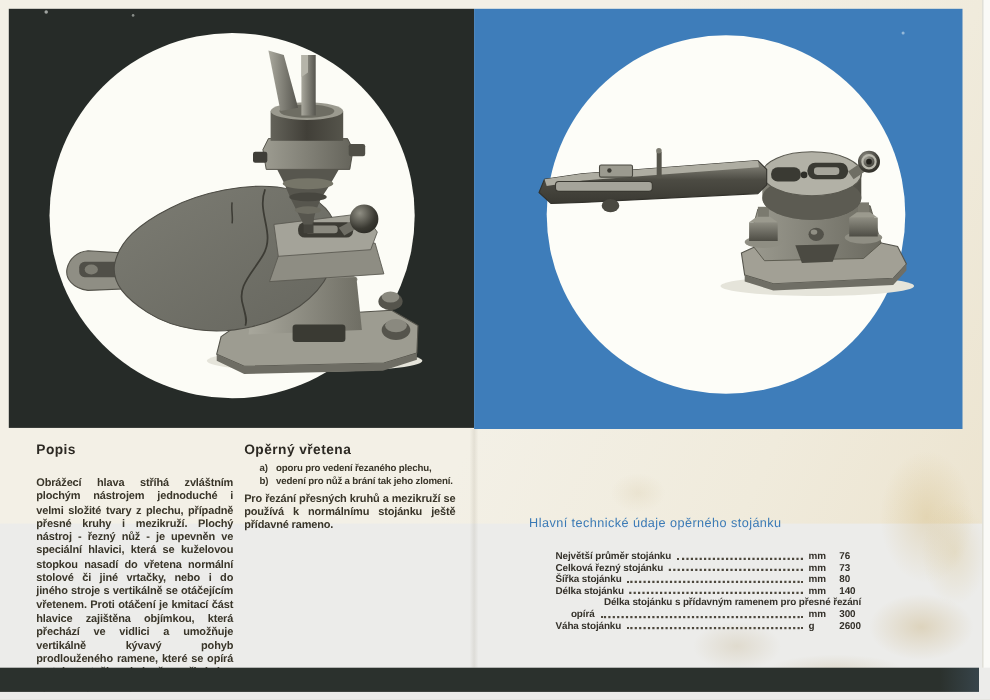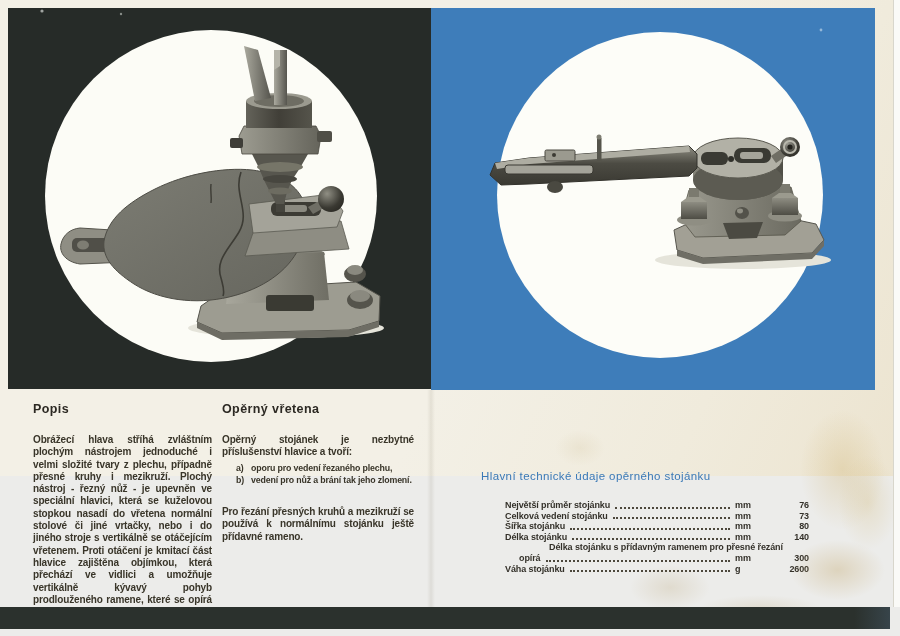--- a/index.html
+++ b/index.html
@@ -31,35 +31,35 @@
     text-align:justify;letter-spacing:-.15px;color:#393529;
   }
   .col-popis{left:33px;top:402px;width:179px;}
   .col-stojanek{left:222px;top:402px;width:192px;}
   .col-stojanek p.intro{margin-top:18px;}
   .list{margin-top:3px;}
   .li{display:flex;font-size:8.8px;font-weight:bold;line-height:12.3px;
       letter-spacing:-.15px;color:#393529;}
   .li .marker{width:15px;flex:none;margin-left:14px;}
   .li .litext{flex:1;}
-  .col-stojanek p.outro{margin-top:20px;}
+  .col-stojanek p.outro{margin-top:4px;}
 
   .tech{position:absolute;left:481px;top:470px;width:328px;}
   .tech h3{
     margin:0 0 18px 0;font-size:11.5px;font-weight:normal;color:#3a79b6;letter-spacing:.4px;
   }
   .trow{
     display:flex;align-items:flex-end;font-size:9px;font-weight:bold;
     color:#34312a;line-height:10.6px;letter-spacing:-.1px;margin-left:24px;
   }
   .trow .tlabel{white-space:nowrap;}
   .trow .tlabel.indent{padding-left:14px;}
   .trow .tdots{flex:1;border-bottom:2px dotted #4c473c;margin:0 5px 2px 5px;}
   .trow .tunit{width:28px;flex:none;}
-  .trow .tval{width:46px;flex:none;text-align:right;}
+  .trow .tval{width:46px;flex:none;}
   .trow.twrap .tlabel{white-space:normal;padding-left:44px;}
 
   .fold-shadow{
     position:absolute;left:427px;top:390px;width:8px;height:217px;
     background:linear-gradient(90deg,rgba(90,80,55,0) 0%,rgba(90,80,55,.10) 50%,rgba(90,80,55,0) 100%);
   }
   .stain{position:absolute;border-radius:50%;pointer-events:none;}
   .stain.s1{left:800px;top:410px;width:85px;height:120px;
     background:radial-gradient(closest-side,rgba(205,175,105,.30),rgba(205,175,105,0));}
   .stain.s2{left:790px;top:540px;width:95px;height:60px;
@@ -246,21 +246,20 @@
       </svg>
     </div>
 
     <section class="col col-popis">
       <h3>Popis</h3>
       <p>Obrážecí hlava stříhá zvláštním plochým nástrojem jednoduché i velmi složité tvary z plechu, případně přesné kruhy i mezikruží. Plochý nástroj - řezný nůž - je upevněn ve speciální hlavici, která se kuželovou stopkou nasadí do vřetena normální stolové či jiné vrtačky, nebo i do jiného stroje s vertikálně se otáčejícím vřetenem. Proti otáčení je kmitací část hlavice zajištěna objímkou, která přechází ve vidlici a umožňuje vertikálně kývavý pohyb prodlouženého ramene, které se opírá o stojan vrtačky a je k němu připásána upínacím páskem pomocí třmenu.</p>
     </section>
 
     <section class="col col-stojanek">
       <h3>Opěrný vřetena</h3>
-      <p class="intro">Opěrný stojánek je nezbytné příslušenství hlavice a tvoří:</p>
       <div class="list">
         <div class="li">
           <span class="marker">a)</span>
           <span class="litext">oporu pro vedení řezaného plechu,</span>
         </div>
         <div class="li">
           <span class="marker">b)</span>
           <span class="litext">vedení pro nůž a brání tak jeho zlomení.</span>
         </div>
       </div>
@@ -270,21 +269,21 @@
     <section class="tech">
       <h3>Hlavní technické údaje opěrného stojánku</h3>
 
       <div class="trow">
         <span class="tlabel">Největší průměr stojánku</span>
         <span class="tdots"></span>
         <span class="tunit">mm</span>
         <span class="tval">76</span>
       </div>
       <div class="trow">
-        <span class="tlabel">Celková vedení stojánku</span>
+        <span class="tlabel">Celková řezný stojánku</span>
         <span class="tdots"></span>
         <span class="tunit">mm</span>
         <span class="tval">73</span>
       </div>
       <div class="trow">
         <span class="tlabel">Šířka stojánku</span>
         <span class="tdots"></span>
         <span class="tunit">mm</span>
         <span class="tval">80</span>
       </div>

